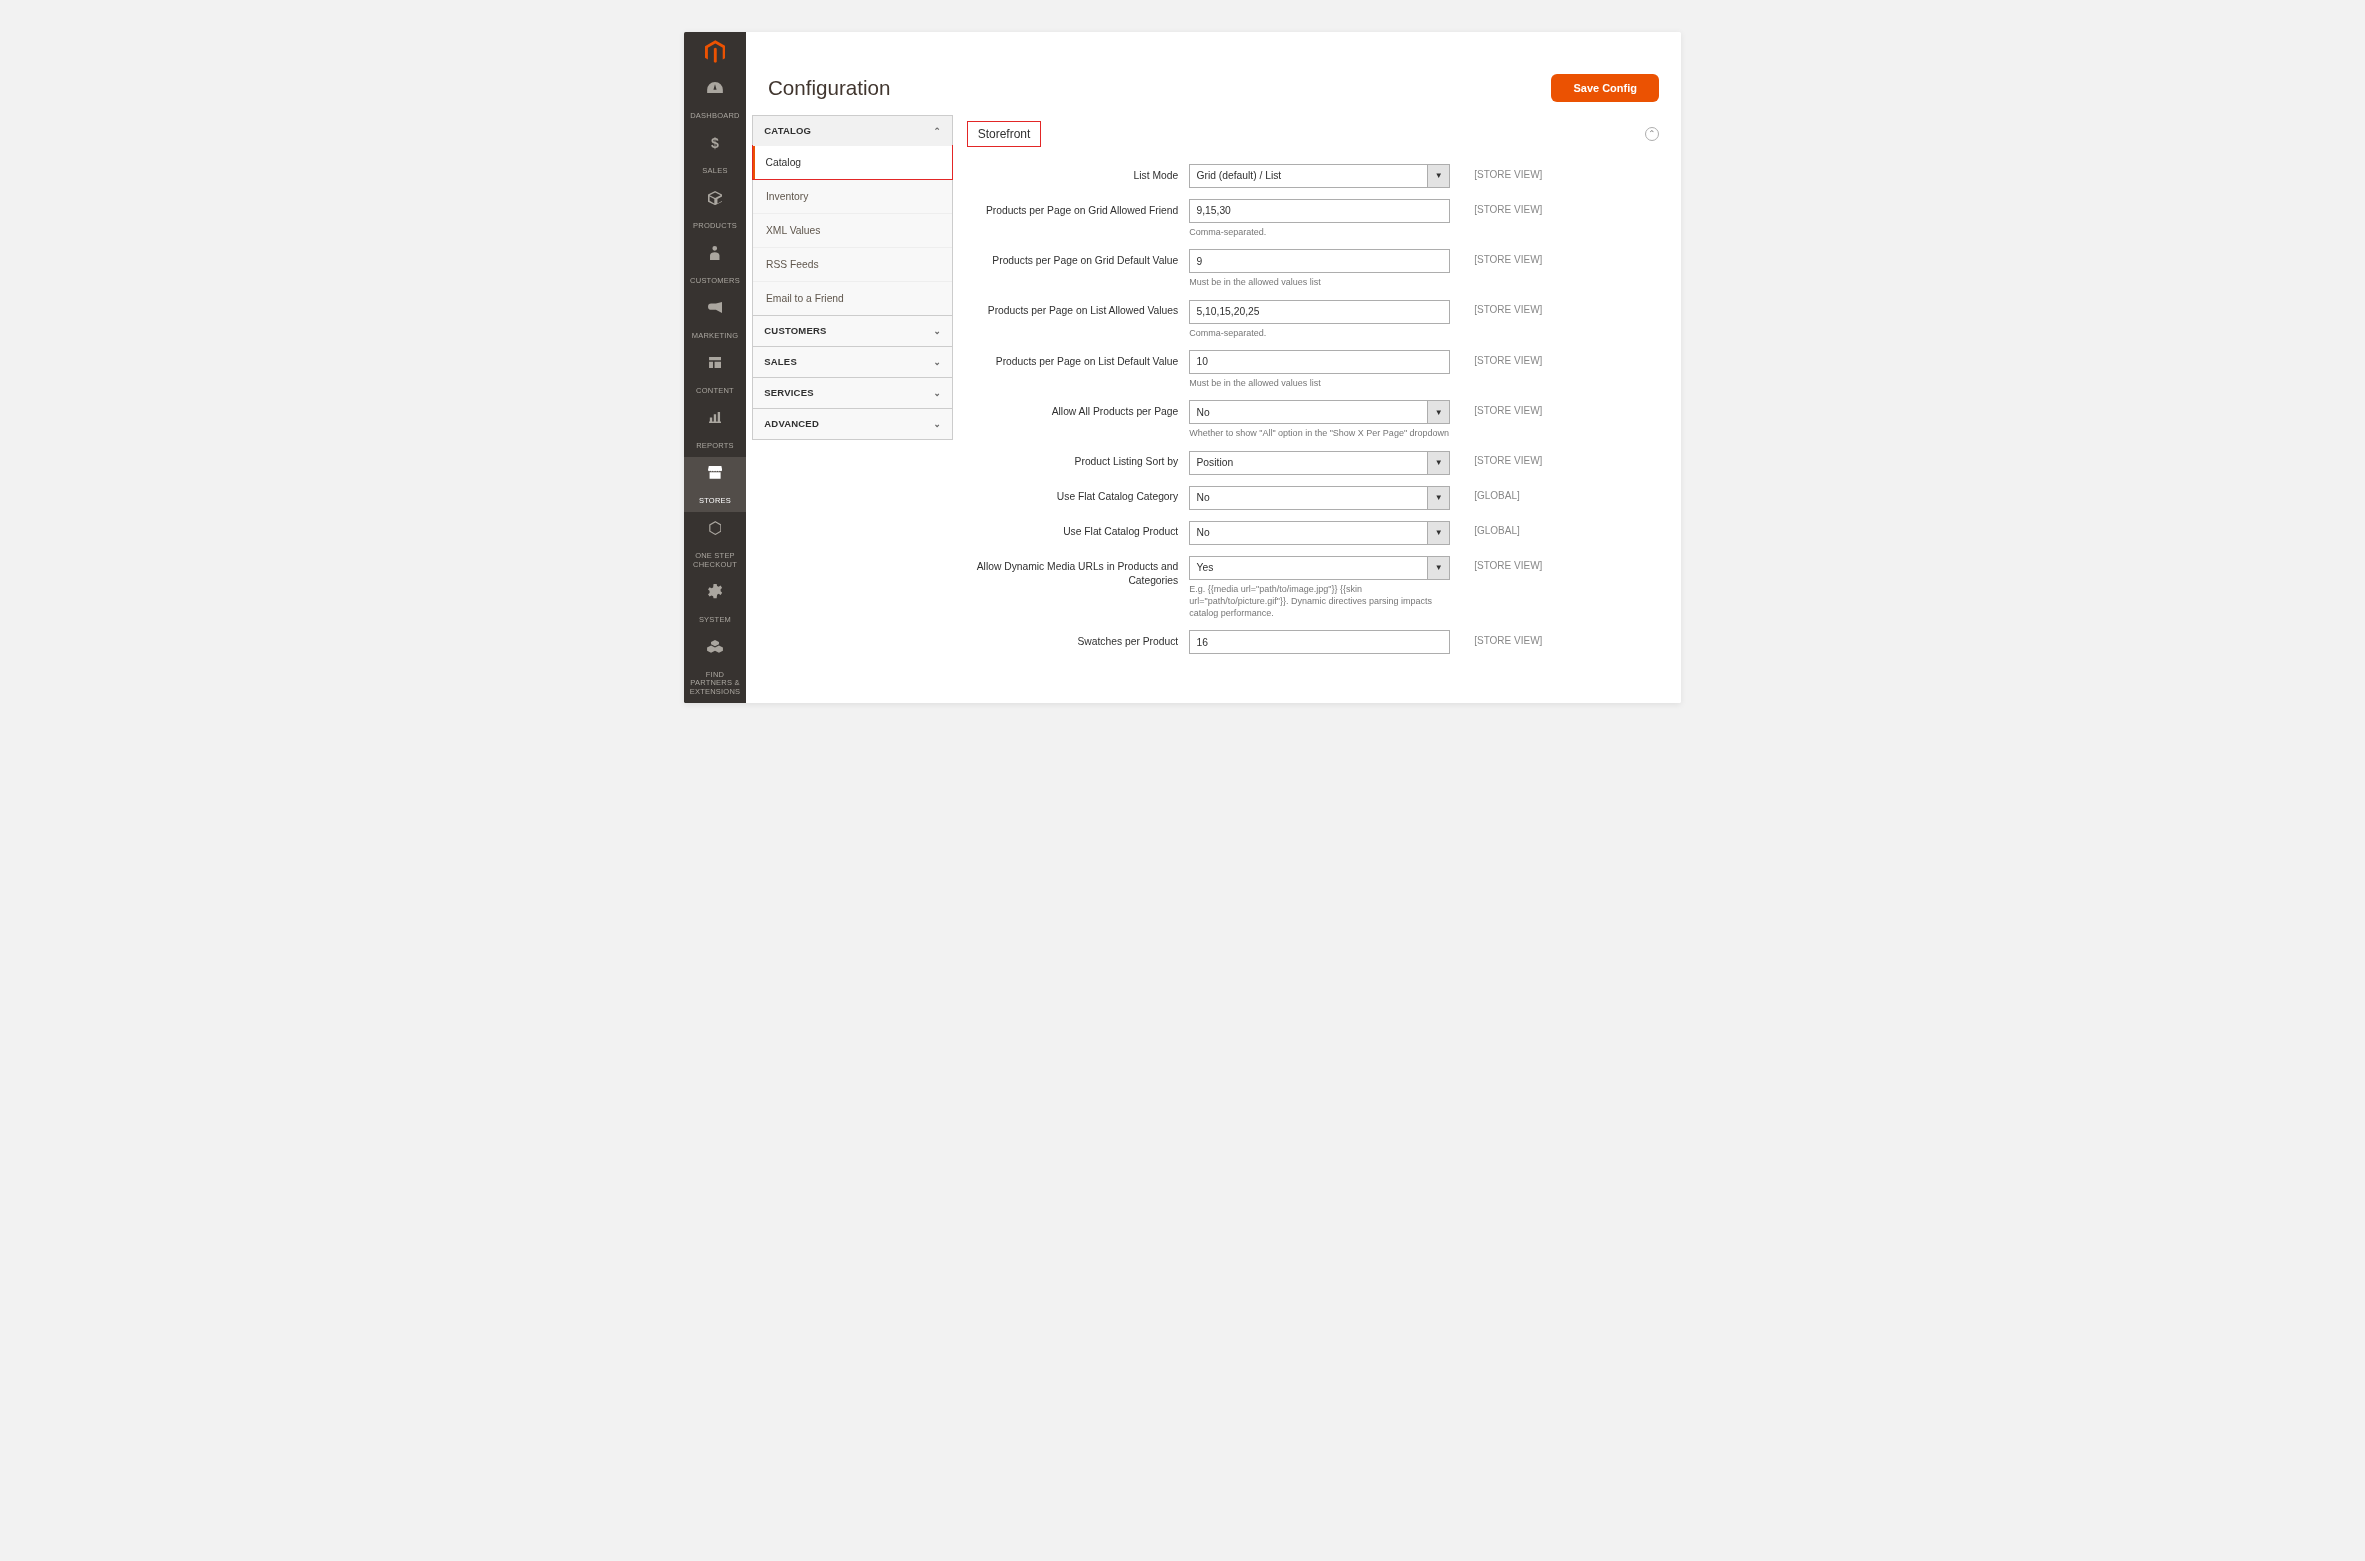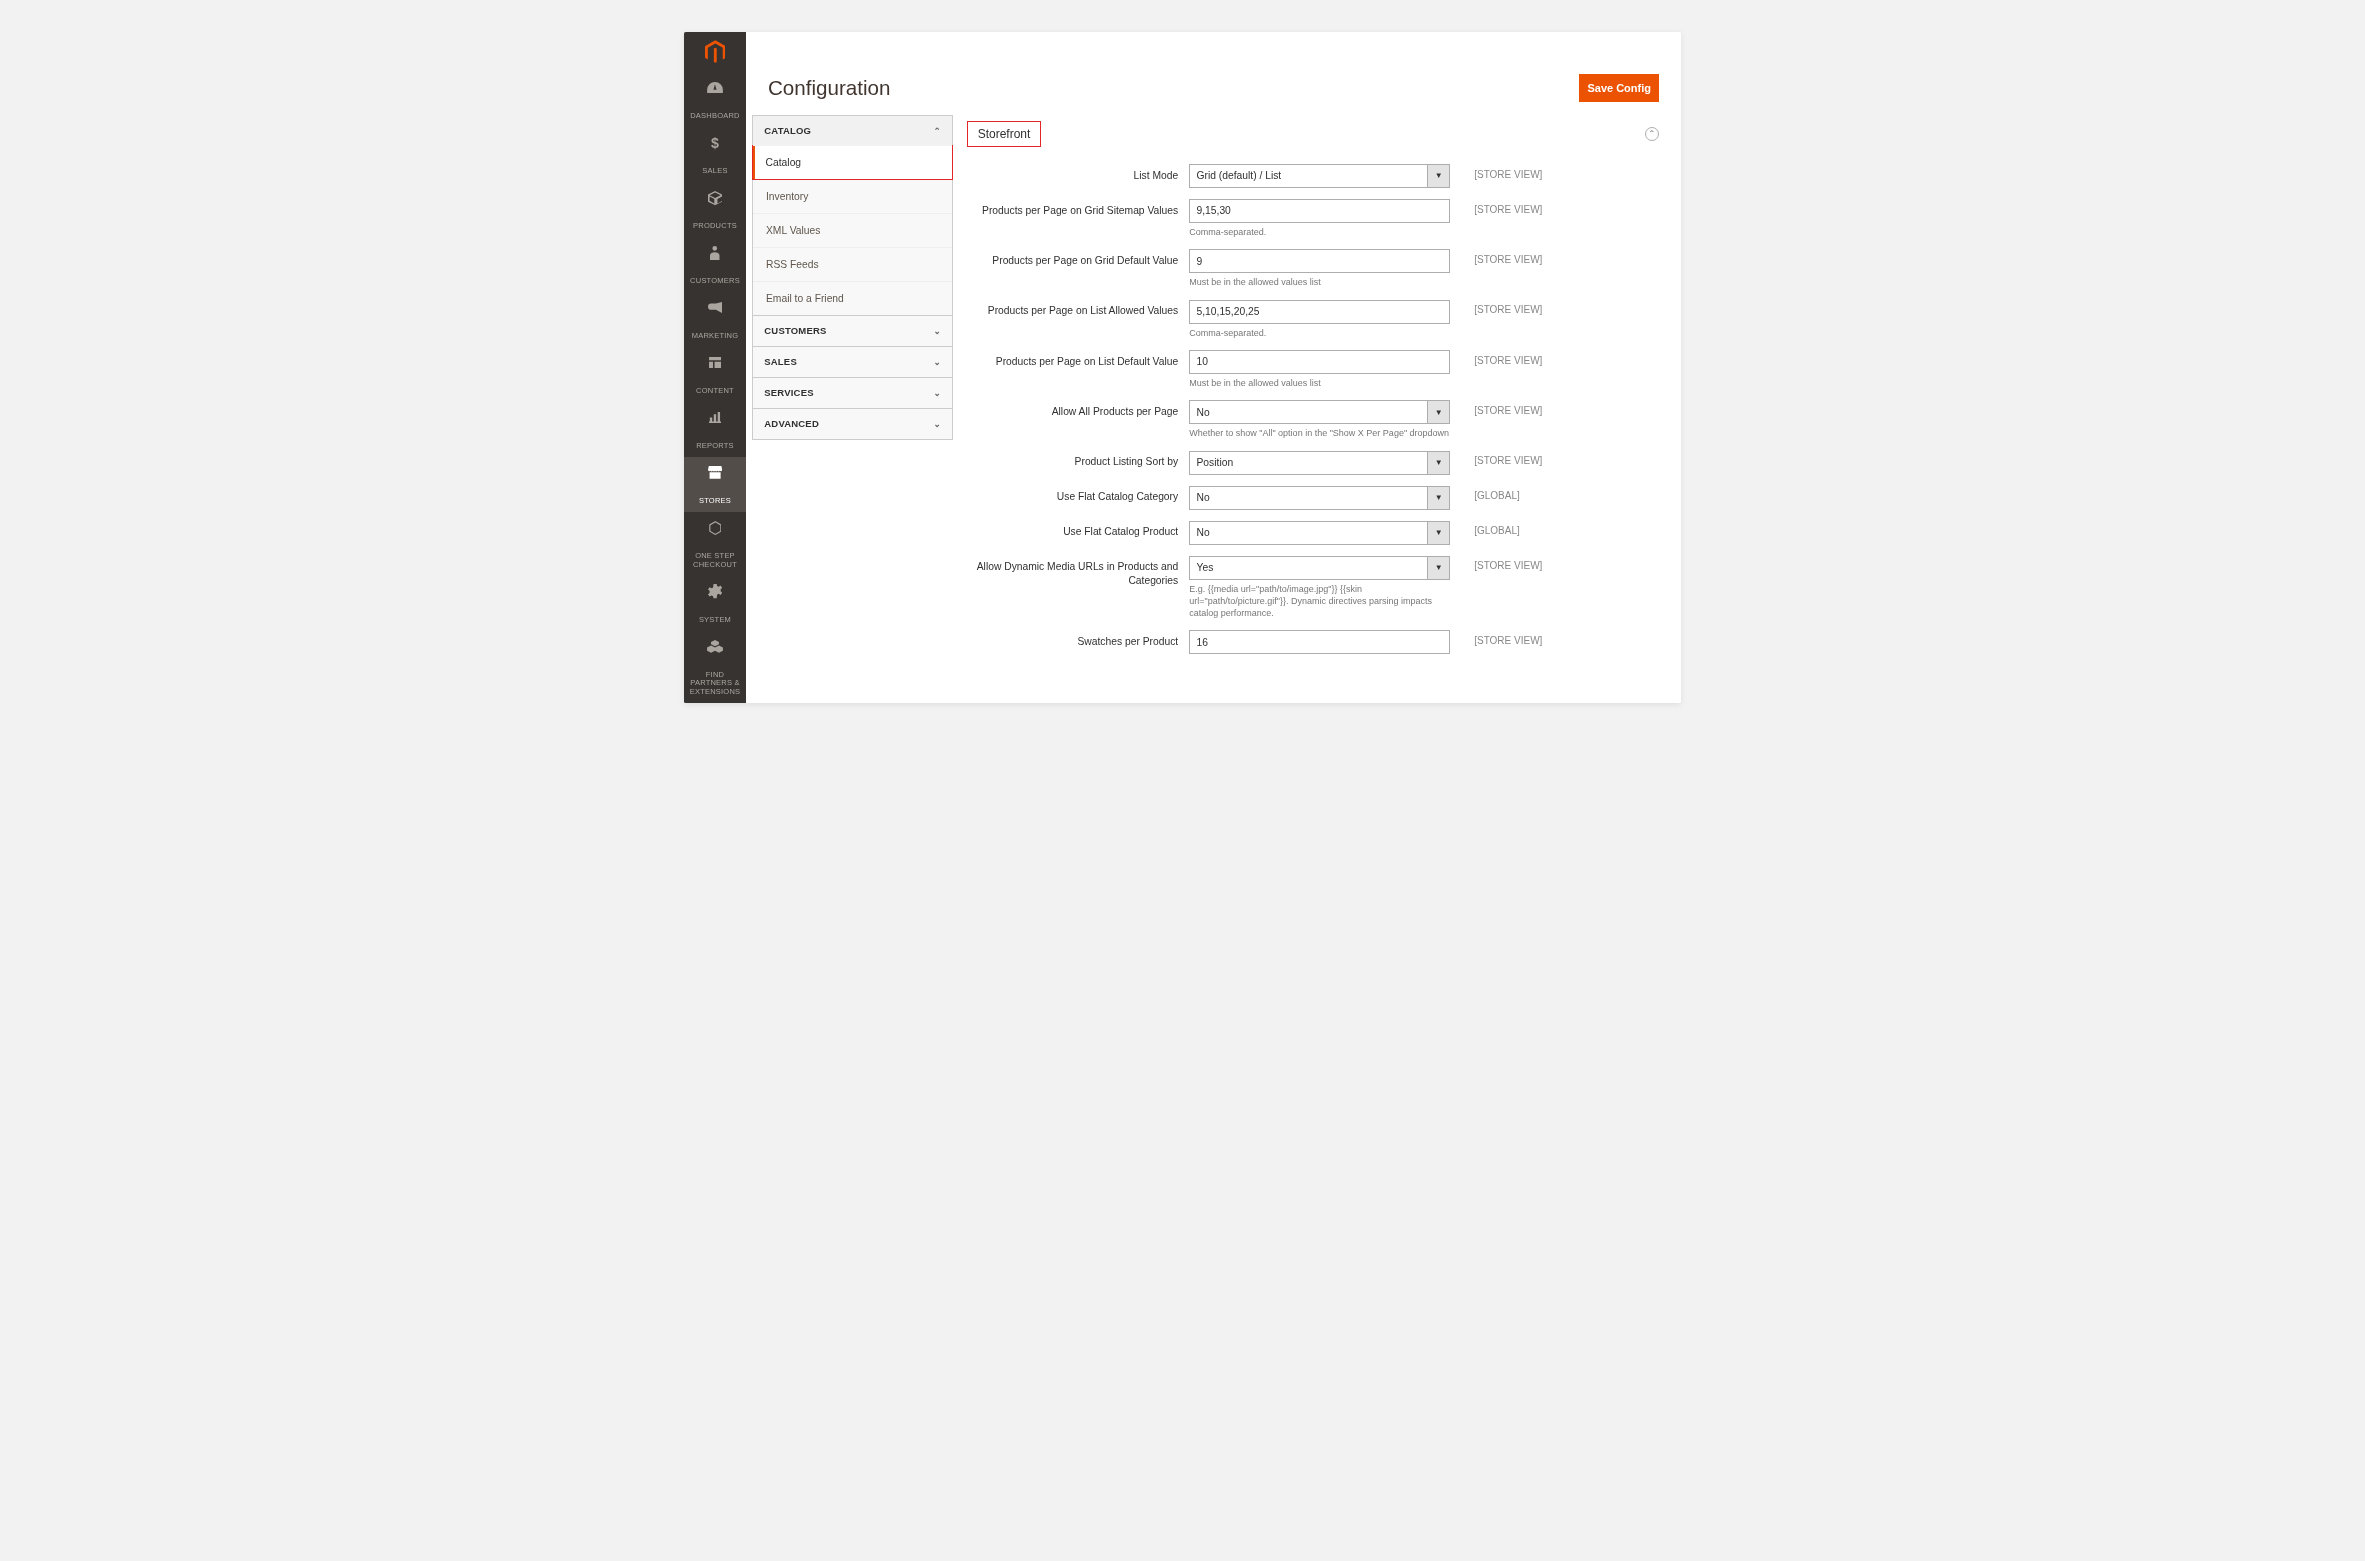--- a/index.html
+++ b/index.html
@@ -75,25 +75,25 @@
 }
 .page-title {
   font-size: 20.6px;
   font-weight: 300;
   color: #41362f;
 }
 .save-btn {
   background: #eb5202;
   color: #fff;
   border: none;
-  padding: 8px 8px;
+  padding: 8px 22px;
   font-size: 11px;
   font-weight: 600;
   cursor: pointer;
-  border-radius: 0;
+  border-radius: 6px;
 }
 .content-wrap {
   display: flex;
   flex: 1;
   min-height: 0;
 }
 .config-nav {
   width: 207px;
   flex-shrink: 0;
   padding: 0 0 0 6.3px;
@@ -387,21 +387,21 @@
           <div class="field-control">
             <div class="select">
               <span class="select-value">Grid (default) / List</span>
               <span class="select-arrow">▼</span>
             </div>
           </div>
           <div class="field-scope">[STORE VIEW]</div>
         </div>
 
         <div class="field-row">
-          <div class="field-label">Products per Page on Grid Sitemap Values</div>
+          <div class="field-label">Products per Page on Grid Allowed Friend</div>
           <div class="field-control">
             <input type="text" value="9,15,30" style="">
             <div class="field-note">Comma-separated.</div>
           </div>
           <div class="field-scope">[STORE VIEW]</div>
         </div>
 
         <div class="field-row">
           <div class="field-label">Products per Page on Grid Default Value</div>
           <div class="field-control">

